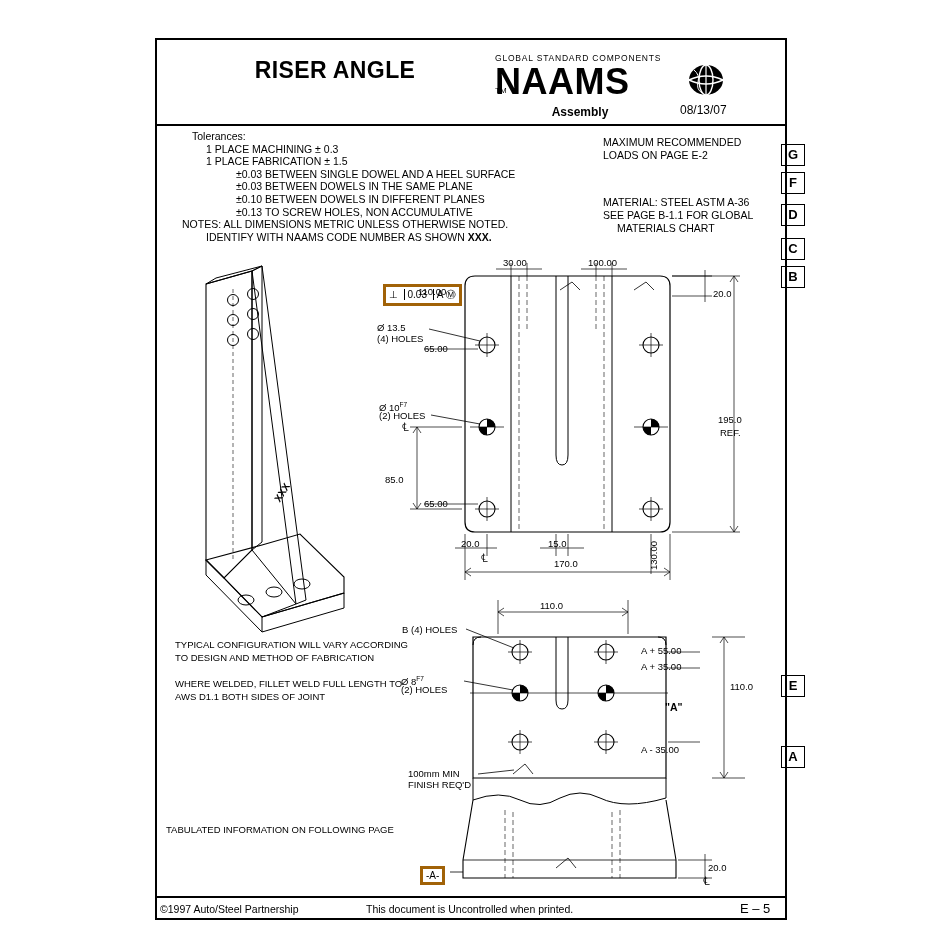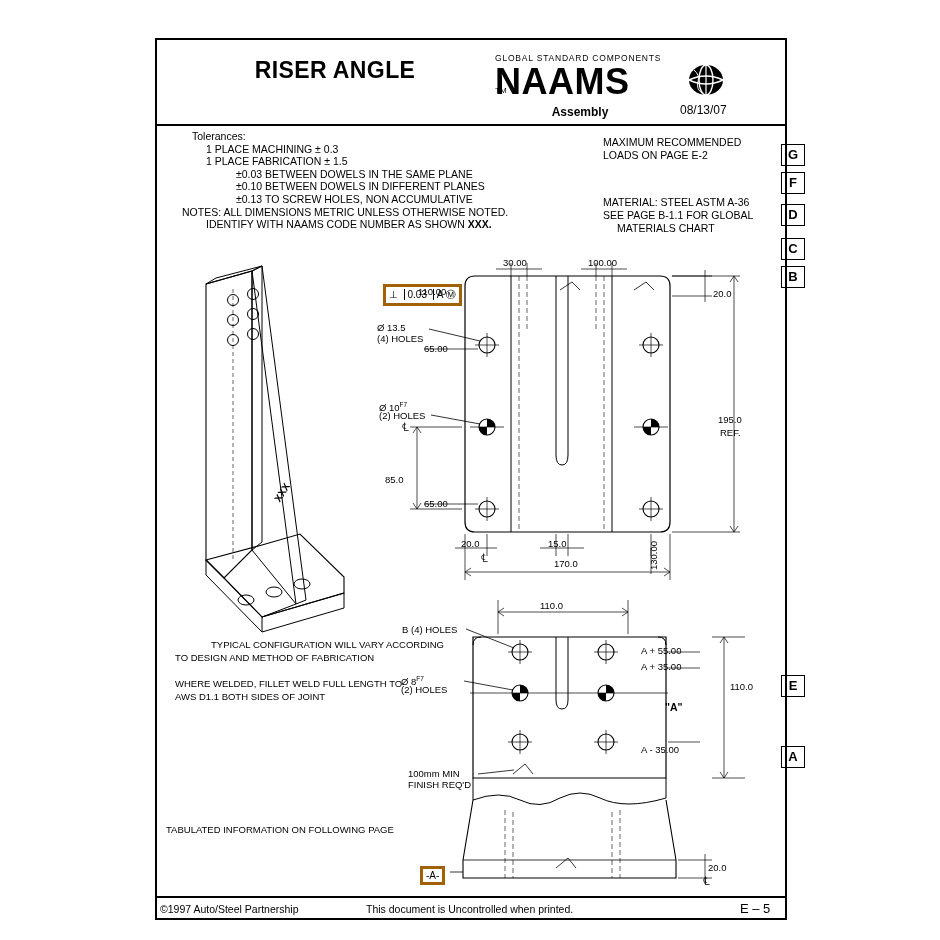--- a/index.html
+++ b/index.html
@@ -240,20 +240,21 @@
     <path d="M8 8 Q14 13 12 20 Q10 27 16 31" stroke="#fff" stroke-width="1" fill="none"></path>
   </svg>
 
   <div class="naams-assembly">Assembly</div>
   <div class="naams-date">08/13/07</div>
 
   <div class="notes">
     <div>Tolerances:</div>
     <div class="ind1">1 PLACE  MACHINING ± 0.3</div>
     <div class="ind1">1 PLACE  FABRICATION ± 1.5</div>
+    <div class="ind2">±0.03 BETWEEN SINGLE DOWEL AND A HEEL SURFACE</div>
     <div class="ind2">±0.03 BETWEEN DOWELS IN THE SAME PLANE</div>
     <div class="ind2">±0.10 BETWEEN DOWELS IN DIFFERENT PLANES</div>
     <div class="ind2">±0.13 TO SCREW HOLES, NON ACCUMULATIVE</div>
     <div style="margin-left:-10px;">NOTES: ALL DIMENSIONS METRIC UNLESS OTHERWISE NOTED.</div>
     <div class="ind1 tight"><span>IDENTIFY WITH NAAMS CODE NUMBER AS SHOWN </span><b>XXX.</b></div>
   </div>
 
   <div class="right-notes">
     <div>MAXIMUM RECOMMENDED</div>
     <div>LOADS ON PAGE E-2</div>
@@ -538,21 +539,21 @@
   <div class="t b t11" style="left:665px; top:702px;">"A"</div>
   <div class="t" style="left:641px; top:744px;">A - 35.00</div>
   <div class="t" style="left:730px; top:681px;">110.0</div>
   <div class="t" style="left:408px; top:768px;">100mm MIN</div>
   <div class="t" style="left:408px; top:779px;">FINISH REQ'D</div>
   <div class="fbox" style="left:420px; top:866px;">-A-</div>
   <div class="t" style="left:708px; top:862px;">20.0</div>
   <div class="t" style="left:703px; top:876px; font-size:12px;">℄</div>
 
   <div class="rot45" style="left:272px; top:498px;">XXX</div>
-  <div class="t" style="left:175px; top:639px;margin-left:36px;">TYPICAL CONFIGURATION WILL VARY ACCORDING</div>
+  <div class="t" style="left:175px; top:639px;">TYPICAL CONFIGURATION WILL VARY ACCORDING</div>
   <div class="t" style="left:175px; top:652px;">TO DESIGN AND METHOD OF FABRICATION</div>
   <div class="t" style="left:175px; top:678px;">WHERE WELDED, FILLET WELD FULL LENGTH TO</div>
   <div class="t" style="left:175px; top:691px;">AWS D1.1 BOTH SIDES OF JOINT</div>
   <div class="t" style="left:166px; top:824px;">TABULATED INFORMATION ON FOLLOWING PAGE</div>
 
   <div class="foot-left">©1997 Auto/Steel Partnership</div>
   <div class="foot-mid">This document is Uncontrolled when printed.</div>
   <div class="foot-right">E – 5</div>
 
 </div>

